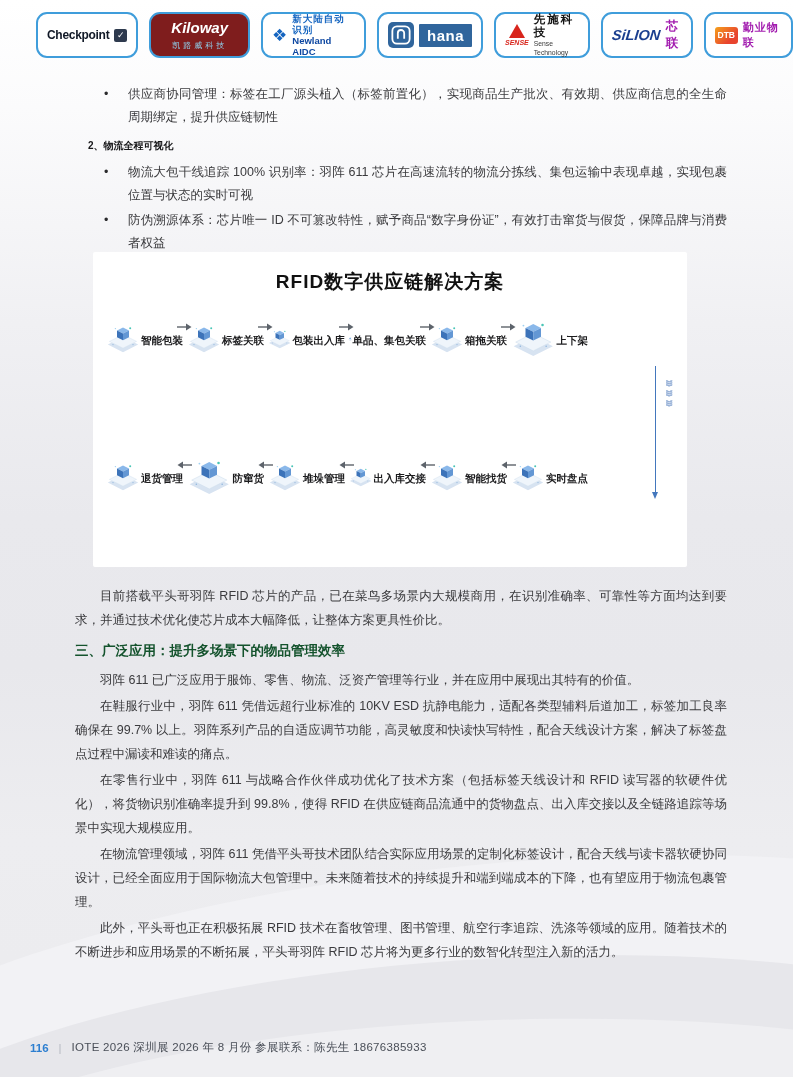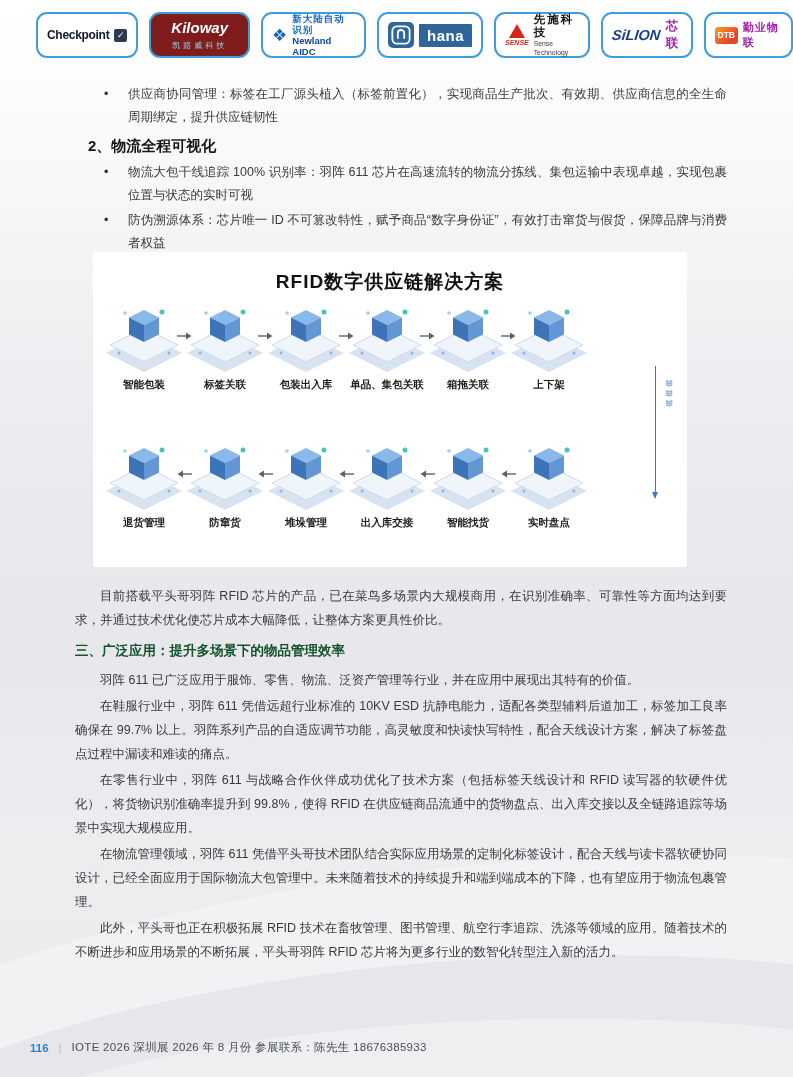--- a/index.html
+++ b/index.html
@@ -45,30 +45,30 @@
   .silion-cn { color:#a21caf; font-weight:bold; font-size:12.5px; }
   .dtb-icon { min-width:23px; height:17px; background:linear-gradient(135deg,#f5a11c 0%,#e8442e 70%);
               border-radius:3px; color:#fff; font-weight:bold; font-size:8.5px; line-height:17px; text-align:center; }
   .dtb-cn { color:#a21caf; font-weight:bold; font-size:11px; letter-spacing:1px; }
 
   
   .bullets { position:absolute; left:75px; top:83px; width:652px; font-size:12.5px; line-height:23px; text-align:justify; }
   .bullet { display:flex; margin-bottom:2px; }
   .bullet .dot { width:24px; padding-left:29px; flex:none; box-sizing:content-box; color:#2a2a2c; }
   .bullet .btxt { flex:1; color:#3a3a3d; }
-  .h2 { font-weight:bold; font-size:15px; color:#161618; padding-left:13px; margin:5px 0 4px; }
+  .h2 { font-weight:bold; font-size:10px; color:#161618; padding-left:13px; margin:5px 0 4px; }
 
   
   .panel { position:absolute; left:93px; top:252px; width:594px; height:315px; background:#ffffff; border-radius:2px; }
   .panel-title { position:absolute; left:0; right:0; top:17px; text-align:center;
                  font-weight:bold; font-size:19px; color:#111; letter-spacing:1px; }
   .flow-row { position:absolute; left:12px; display:flex; align-items:center; }
   .flow-row1 { top:52px; }
   .flow-row2 { top:190px; }
-  .node { width:78px; display:flex; flex-direction:column; align-items:center; }
+  .node { width:78px; display:flex; flex-direction:row; align-items:center; }
   .node svg.iso { display:block; }
   .node-label { font-weight:bold; font-size:10.5px; color:#1c1c1e; white-space:nowrap; margin-top:4px; }
   .arr { flex:none; margin:0 -6px; position:relative; top:-12px; }
   .arr.left { transform:scaleX(-1); }
   .vline { position:absolute; right:31px; top:114px; height:126px; border-left:1.5px solid #4377bd; }
   .vline::after { content:""; position:absolute; left:-4.3px; bottom:-7px; width:0; height:0;
                   border-left:3.5px solid transparent; border-right:3.5px solid transparent;
                   border-top:7px solid #4377bd; }
   .vmarks { position:absolute; right:13px; top:122px; writing-mode:vertical-rl;
             font-size:7.5px; color:#3f6fb5; letter-spacing:2px; }

